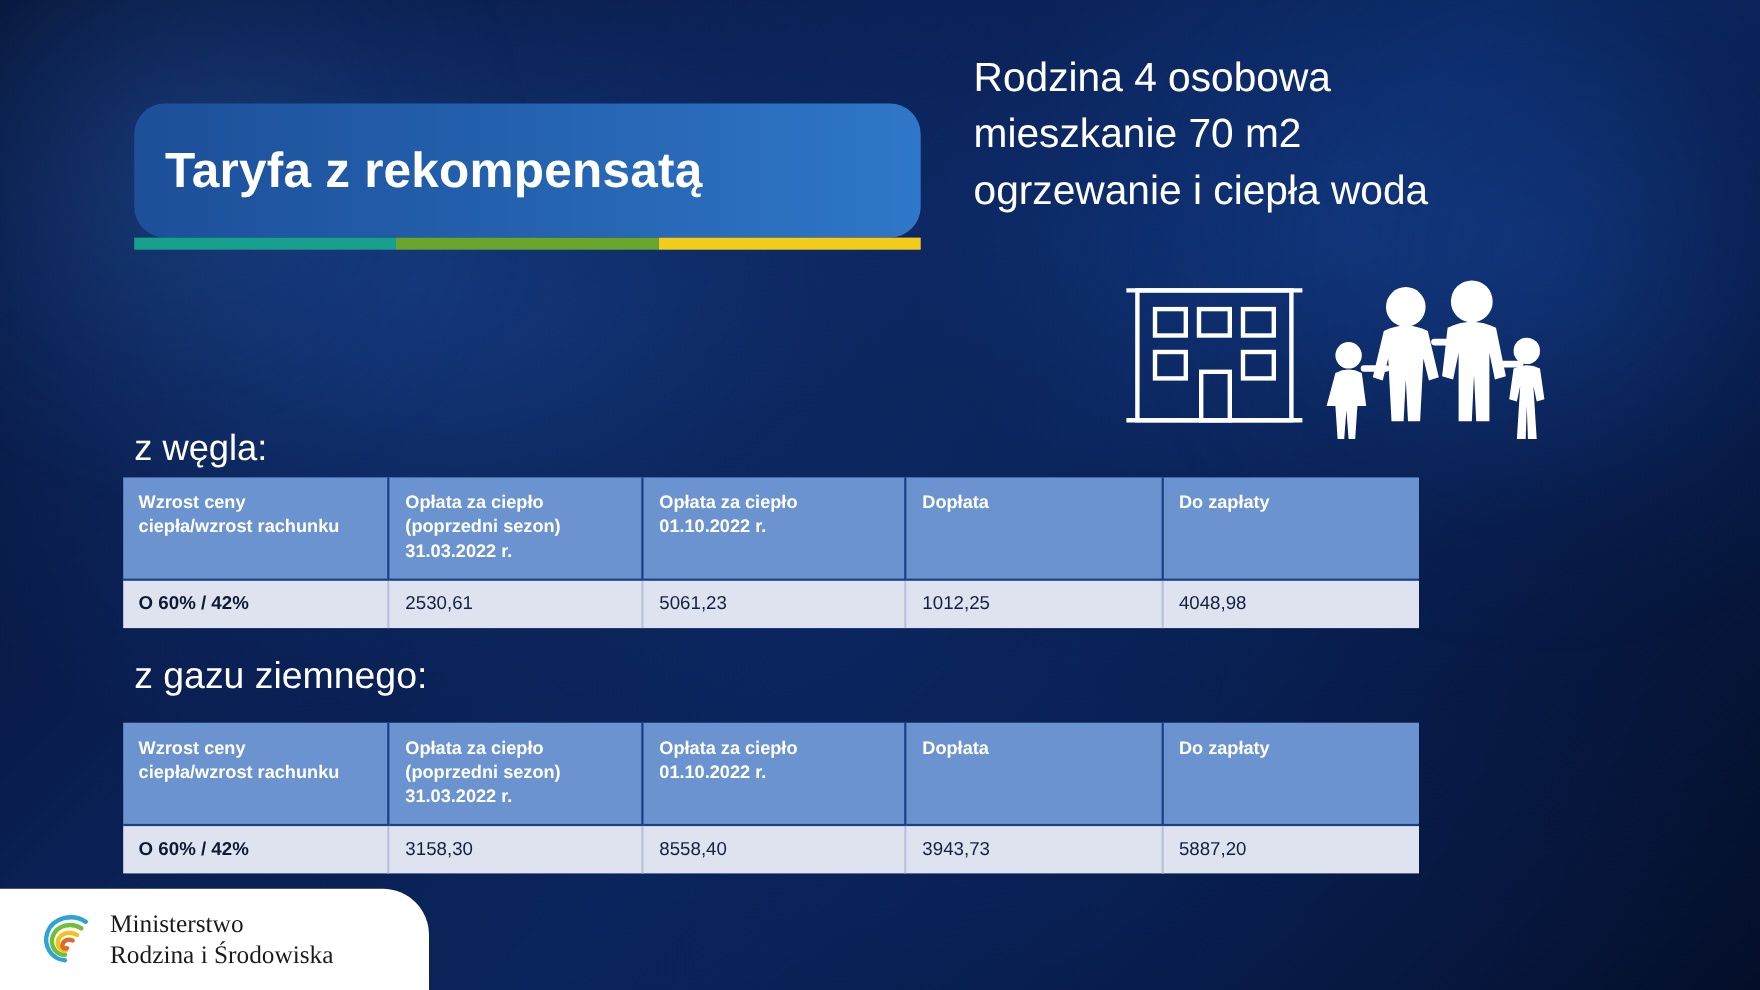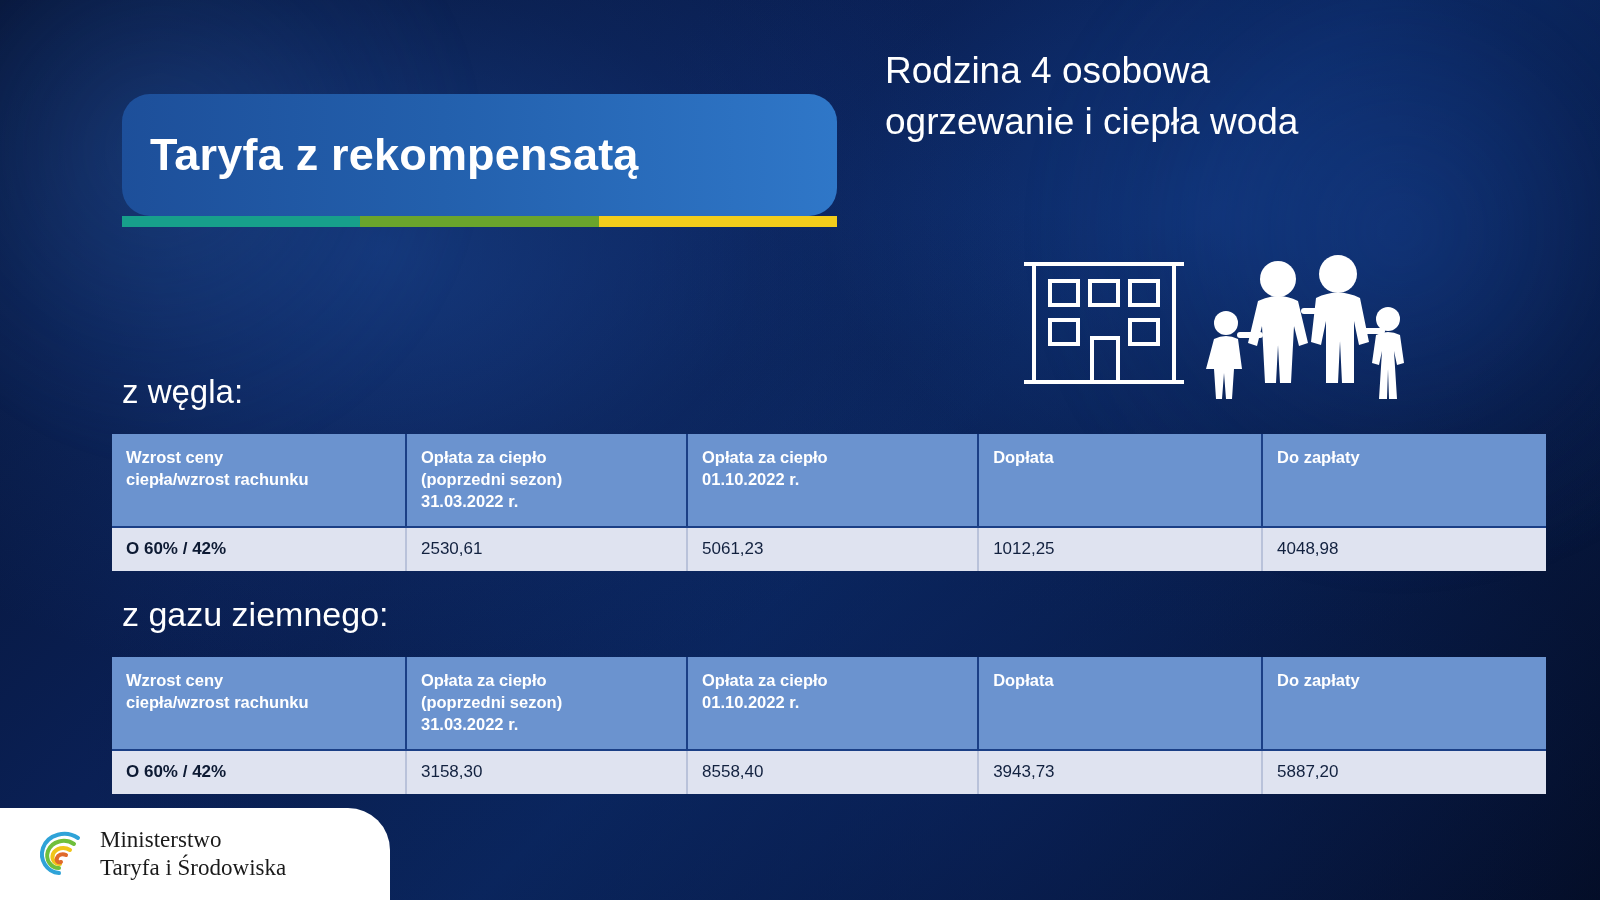--- a/index.html
+++ b/index.html
@@ -109,28 +109,28 @@
     color: #ffffff;
   }
 
   
   .section-label {
     position: absolute;
     left: 122px;
     font-size: 33px;
     color: #ffffff;
   }
-  .section-coal { top: 373px; }
+  .section-coal { top: 388px; }
   .section-gas  { top: 595px; font-size: 34px; }
 
   
   .table-wrap {
     position: absolute;
     left: 112px;
-    width: 1434px;
+    width: 1178px;
   }
   .table-coal { top: 434px; }
   .table-gas  { top: 657px; }
 
   table.data {
     width: 100%;
     border-collapse: collapse;
     table-layout: fixed;
   }
   table.data thead th {
@@ -216,20 +216,21 @@
     <div class="title-text">Taryfa z rekompensatą</div>
   </div>
   <div class="title-underline">
     <i class="ul-teal"></i>
     <i class="ul-green"></i>
     <i class="ul-yellow"></i>
   </div>
 
   <div class="headline">
     <div>Rodzina 4 osobowa</div>
+    <div>mieszkanie 70 m2</div>
     <div>ogrzewanie i ciepła woda</div>
   </div>
 
 
   <div class="illustration">
     <svg width="400" height="155" viewBox="0 0 400 155" xmlns="http://www.w3.org/2000/svg">
 
       <g fill="none" stroke="#ffffff" stroke-width="4">
         <rect x="14" y="18" width="140" height="118"></rect>
         <line x1="4" y1="18" x2="164" y2="18"></line>
@@ -361,17 +362,17 @@
         <g fill="none" stroke-width="4" stroke-linecap="round">
           <path d="M44 10 C32 2 14 6 9 20 C5 32 13 44 25 45" stroke="#2fa3d8"></path>
           <path d="M40 16 C31 10 18 13 14 23 C11 32 17 40 25 40" stroke="#6fbf3b"></path>
           <path d="M36 22 C30 18 22 20 19 26 C17 32 21 36 26 36" stroke="#f0c419"></path>
           <path d="M32 27 C28 25 24 27 23 30 C22 33 24 35 27 34" stroke="#e06a2b"></path>
         </g>
       </svg>
     </div>
     <div class="logo-text">
       <div>Ministerstwo</div>
-      <div>Taryfa i Środowiska</div>
+      <div>Rodzina i Środowiska</div>
     </div>
   </div>
 
 </div>
 
 </body></html>

